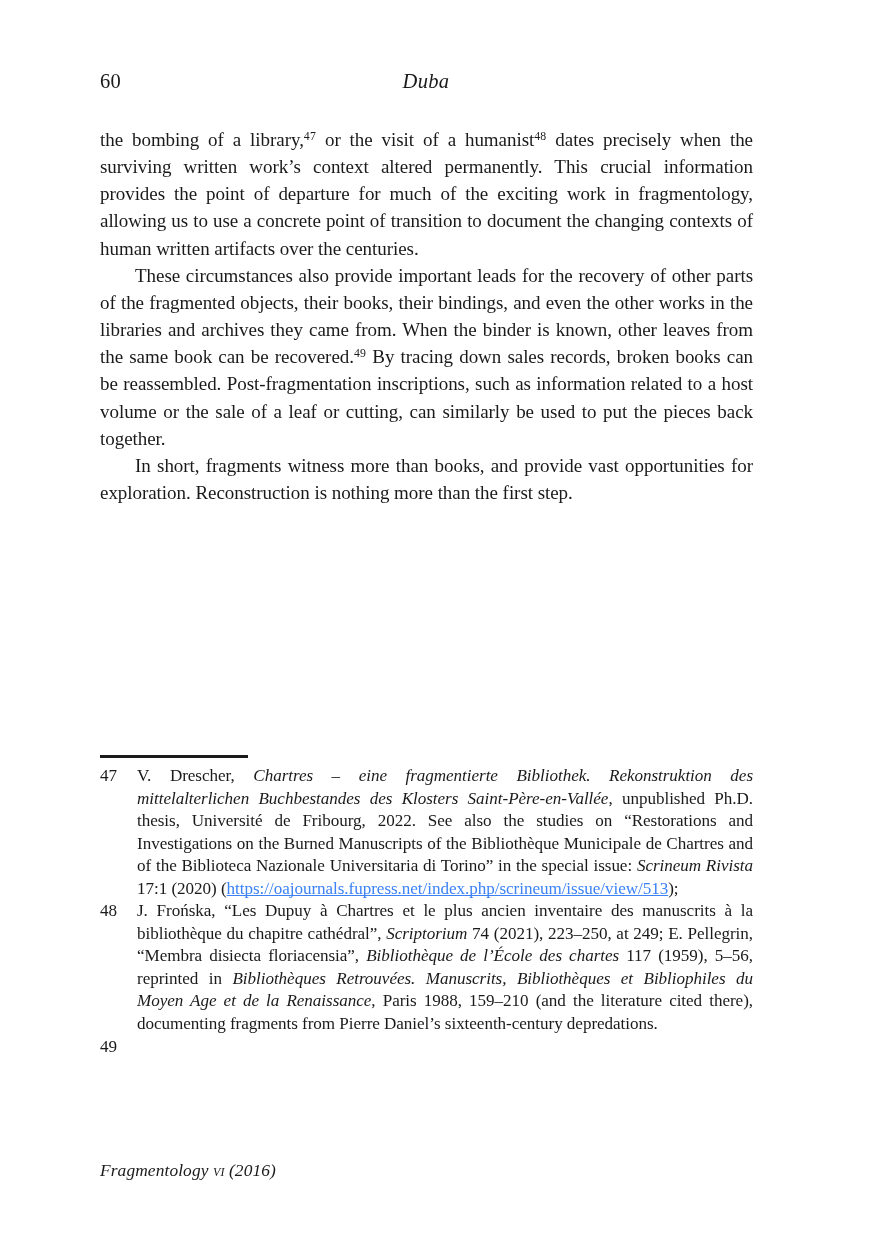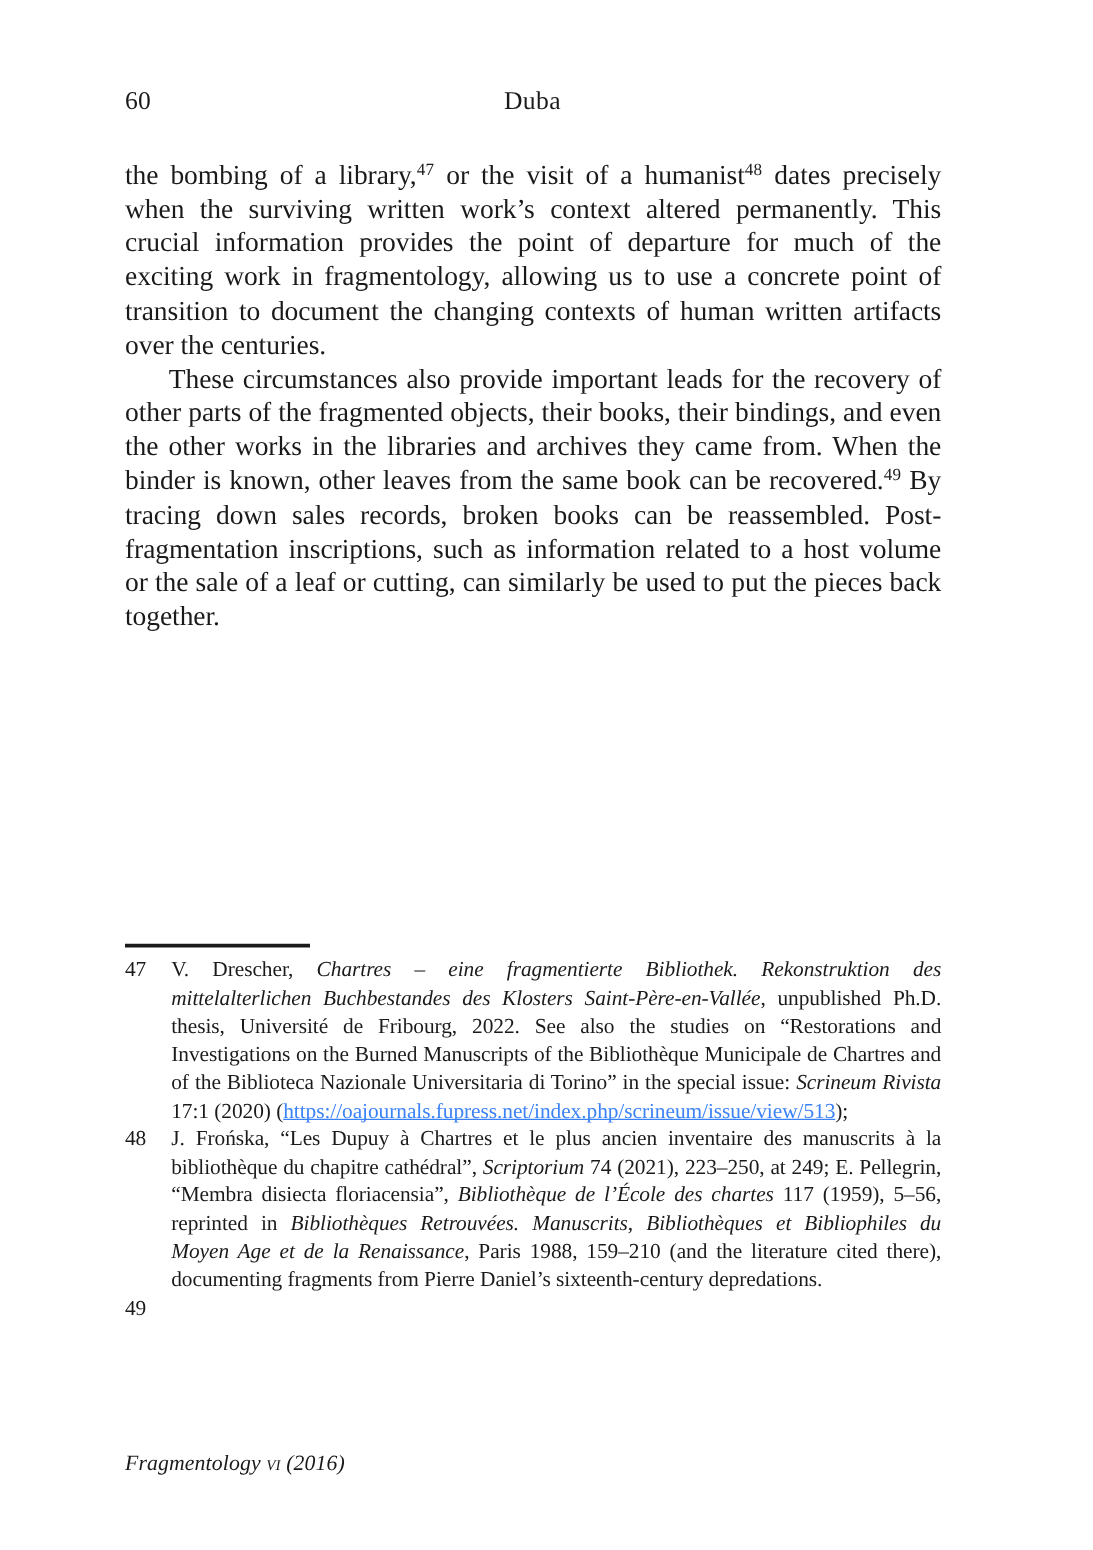--- a/index.html
+++ b/index.html
@@ -38,35 +38,36 @@
     font-size: 20.5px;
     letter-spacing: 0.2px;
     color: #1a1a1a;
   }
   .head-title {
     position: absolute;
     left: 0;
     top: 0;
     width: 652px;
     text-align: center;
+    font-style: italic;
     font-size: 20.5px;
     letter-spacing: 0.3px;
     color: #1a1a1a;
   }
 
   
   .body-block {
     position: absolute;
     left: 100px;
     top: 126px;
     width: 653px;
   }
   .para {
     margin: 0;
-    font-size: 22px;
+    font-size: 19px;
     line-height: 27.15px;
     text-align: justify;
     text-justify: inter-word;
     color: #1a1a1a;
     letter-spacing: -0.05px;
   }
   .para.indent {
     text-indent: 35px;
   }
   sup.fn {
@@ -142,20 +143,21 @@
 <div class="page">
 
   <div class="running-head">
     <span class="folio">60</span>
     <span class="head-title">Duba</span>
   </div>
 
   <div class="body-block" id="body-block">
       <p class="para"><span>the bombing of a library,</span><sup class="fn">47</sup><span> or the visit of a humanist</span><sup class="fn">48</sup><span> dates precisely when the surviving written work’s context altered permanently. This crucial information provides the point of departure for much of the exciting work in fragmentology, allowing us to use a concrete point of transition to document the changing contexts of human written artifacts over the centuries.</span></p>
       <p class="para indent"><span>These circumstances also provide important leads for the recovery of other parts of the fragmented objects, their books, their bindings, and even the other works in the libraries and archives they came from. When the binder is known, other leaves from the same book can be recovered.</span><sup class="fn">49</sup><span> By tracing down sales records, broken books can be reassembled. Post-fragmentation inscriptions, such as information related to a host volume or the sale of a leaf or cutting, can similarly be used to put the pieces back together.</span></p>
+      <p class="para indent"><span>In short, fragments witness more than books, and provide vast opportunities for exploration. Reconstruction is nothing more than the first step.</span></p>
     </div>
 
   <div class="fn-rule"></div>
 
   <div class="notes" id="notes-block">
       <div class="note"><span class="note-num">47</span><span><span>V. Drescher, </span><em>Chartres – eine fragmentierte Bibliothek. Rekonstruktion des mittelalterlichen Buchbestandes des Klosters Saint-Père-en-Vallée</em><span>, unpublished Ph.D. thesis, Université de Fribourg, 2022. See also the studies on “Restorations and Investigations on the Burned Manuscripts of the Bibliothèque Municipale de Chartres and of the Biblioteca Nazionale Universitaria di Torino” in the special issue: </span><em>Scrineum Rivista</em><span> 17:1 (2020) (</span><a class="ext-link" href="#">https://oajournals.fupress.net/index.php/scrineum/issue/view/513</a><span>);</span></span></div>
       <div class="note"><span class="note-num">48</span><span><span>J. Frońska, “Les Dupuy à Chartres et le plus ancien inventaire des manuscrits à la bibliothèque du chapitre cathédral”, </span><em>Scriptorium</em><span> 74 (2021), 223–250, at 249; E. Pellegrin, “Membra disiecta floriacensia”, </span><em>Bibliothèque de l’École des chartes</em><span> 117 (1959), 5–56, reprinted in </span><em>Bibliothèques Retrouvées. Manuscrits, Bibliothèques et Bibliophiles du Moyen Age et de la Renaissance</em><span>, Paris 1988, 159–210  (and the literature cited there), documenting fragments from Pierre Daniel’s sixteenth-century depredations.</span></span></div>
       <div class="note"><span class="note-num">49</span></div>
     </div>
 

